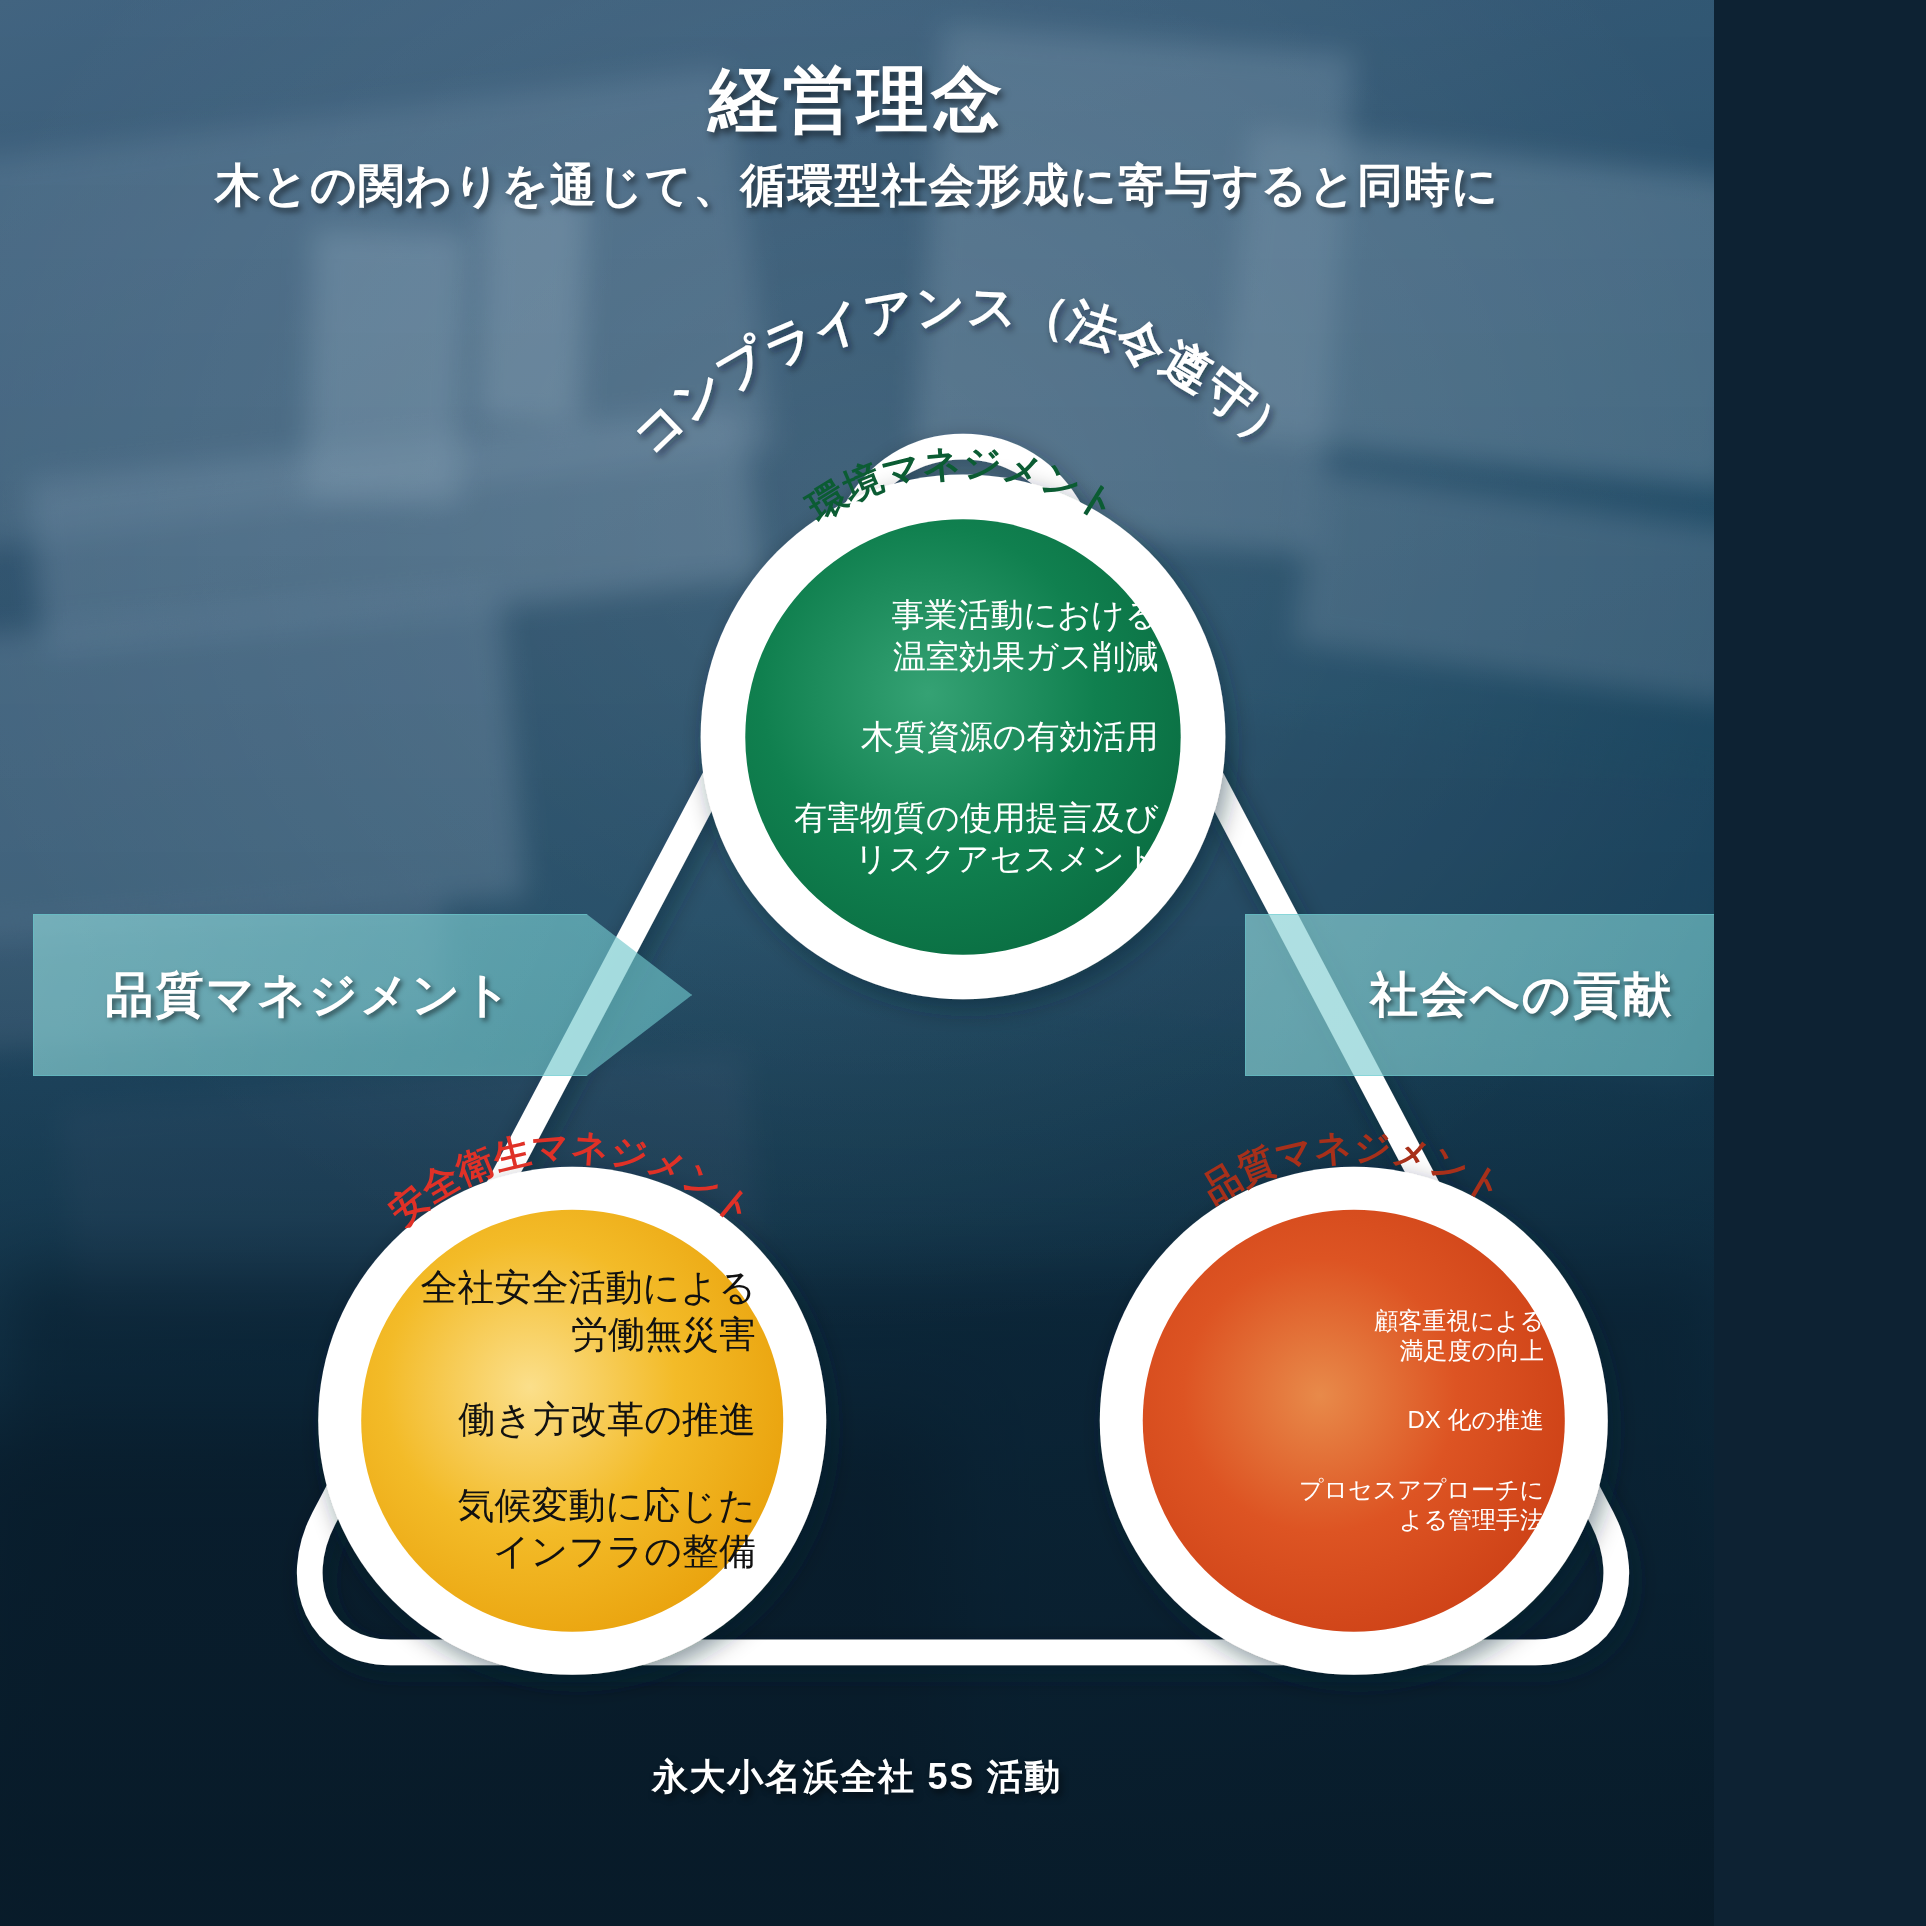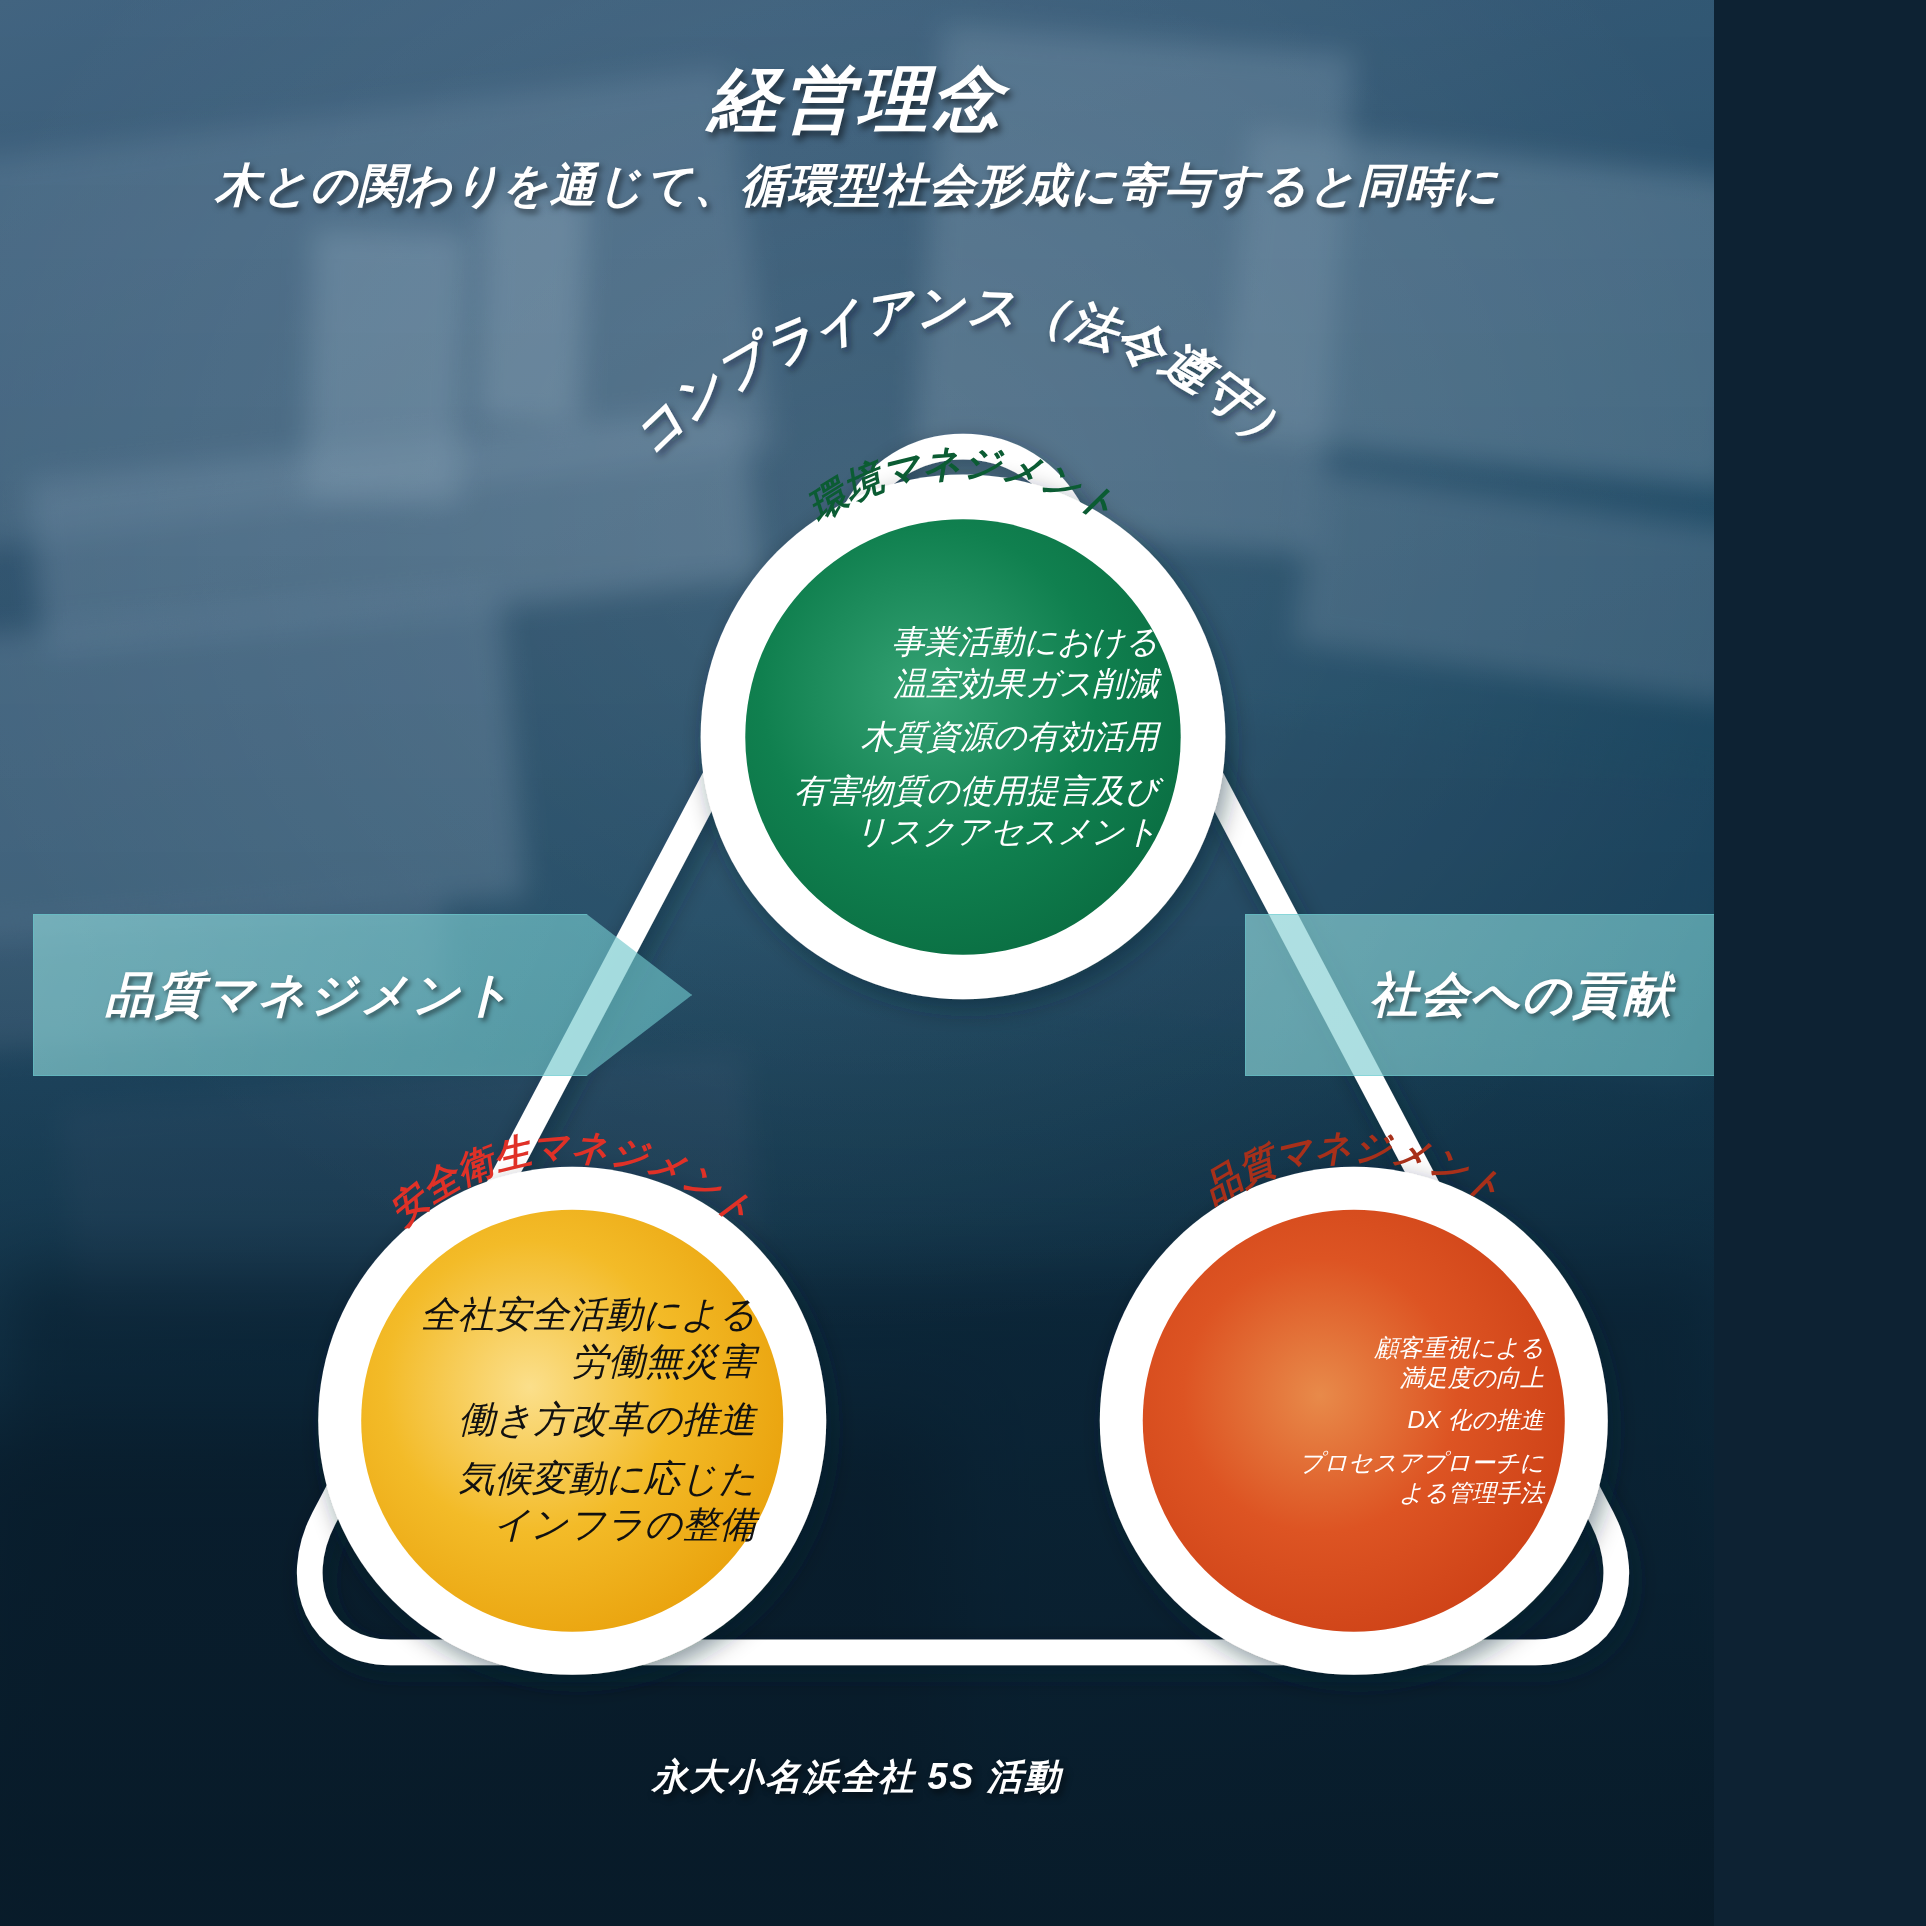--- a/index.html
+++ b/index.html
@@ -1,20 +1,19 @@
 <!DOCTYPE html>
 <html style="font-size:9px"><head>
 <meta charset="utf-8">
 <style>
   html,body{margin:0;padding:0;background:#0d2233;}
   #page{
     position:relative;width:1714px;height:1926px;overflow:hidden;
     font-family:"Liberation Sans","DejaVu Sans",sans-serif;
     background:#c2410c;
-    font-style:italic;
   }
   
   .bg-layer{position:absolute;inset:0;}
   .bg-base{
     background:
       linear-gradient(160deg,#5b7e99 0%,#4e7490 14%,#3f6a86 30%,#2f6480 46%,#245a74 60%,#1b4861 74%,#133a52 86%,#0d2a3e 100%);
   }
   .bg-shape{position:absolute;filter:blur(14.5px);opacity:.55;}
   .bg-shape.s1{left:-4%;top:6%;width:48%;height:20%;background:#7b99b0;transform:rotate(-7deg);}
   .bg-shape.s2{left:2%;top:23%;width:42%;height:9%;background:#90abc0;transform:rotate(-6deg);}
@@ -67,21 +66,21 @@
   .banner-text{
     position:relative;width:84%;text-align:center;color:#fff;font-size:48px;font-weight:700;letter-spacing:2.2px;
     text-shadow:2.8px 3.3px 5.6px rgba(0,0,0,.5);
   }
   .banner-right .banner-text{width:84%;}
 
   
   .circle-wrap{position:absolute;z-index:8;display:flex;flex-direction:column;align-items:center;justify-content:center;}
   .circle-lines{width:100%;text-align:right;}
   .cl{line-height:1.26;}
-  .cl + .cl{margin-top:12px;}
+  .cl + .cl{margin-top:39px;}
   .green .cl{color:#ffffff;font-size:33px;font-weight:400;}
   .yellow .cl{color:#111111;font-size:37px;font-weight:500;}
   .red .cl{color:#ffffff;font-size:24px;font-weight:400;}
 
   
   .bottom-caption{
     position:absolute;left:0;top:1753px;width:100%;text-align:center;z-index:9;
     color:#fff;font-size:36px;font-weight:700;letter-spacing:1.7px;
     text-shadow:2.8px 3.9px 6.7px rgba(0,0,0,.55);
   }

